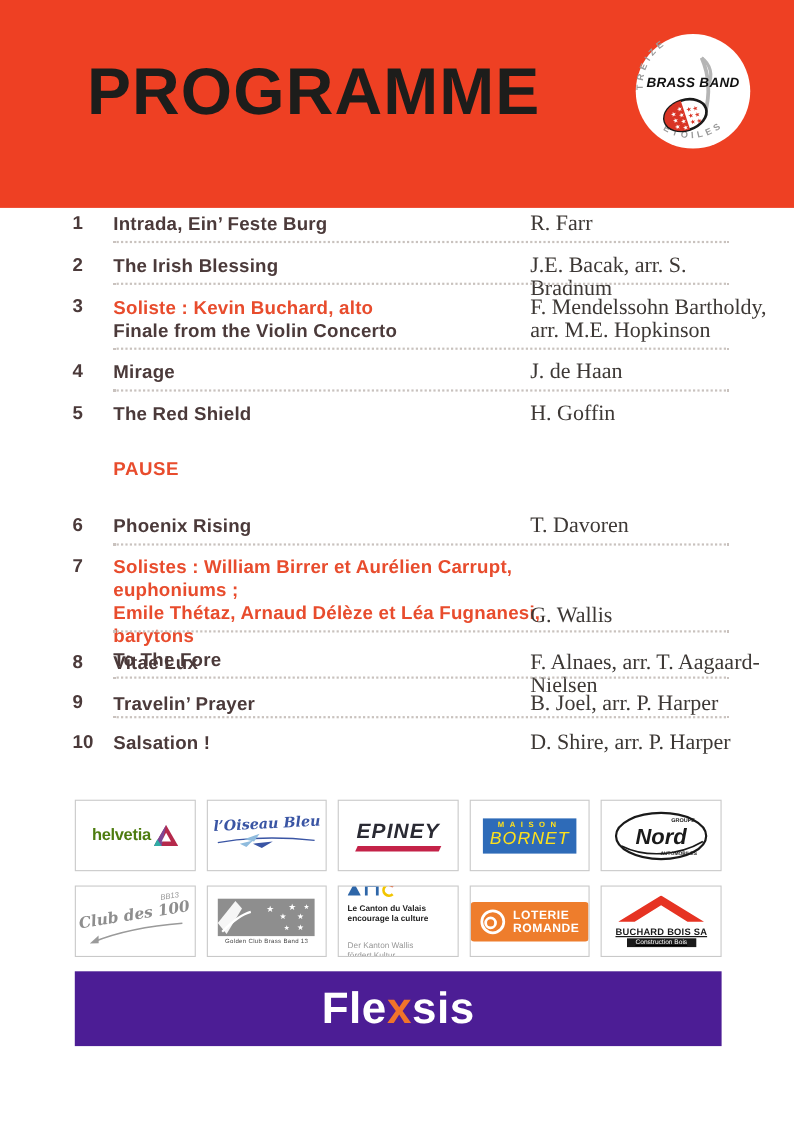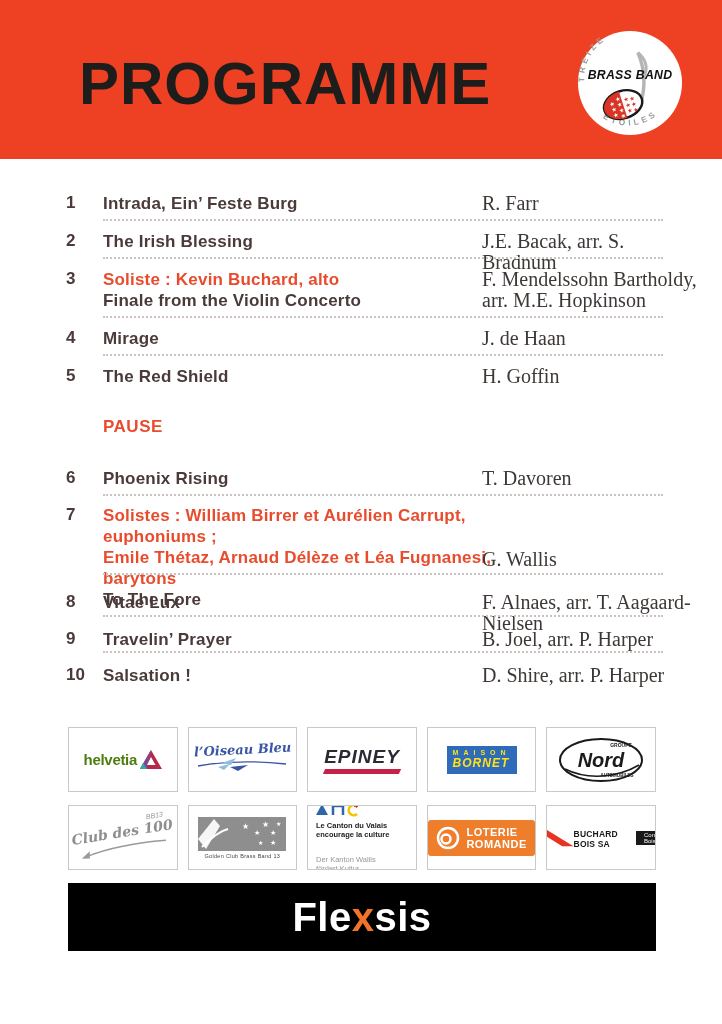--- a/index.html
+++ b/index.html
@@ -1,20 +1,20 @@
 <!DOCTYPE html>
 <html><head>
 <meta charset="utf-8">
 <style>
   html,body{margin:0;padding:0;background:#fff;}
   .page{position:relative;width:722px;height:1024px;background:#fff;overflow:hidden;
         font-family:"Liberation Sans",sans-serif;}
 
   
-  .hdr{position:absolute;left:0;top:0;width:722px;height:159px;background:#EE4023;}
+  .hdr{position:absolute;left:0;top:0;width:722px;height:189px;background:#EE4023;}
   .hdr-title{position:absolute;left:79px;top:54px;margin:0;font-size:60px;font-weight:900;
              letter-spacing:1px;color:#1D1D1B;line-height:1;}
   .bb-logo{position:absolute;left:576px;top:29px;width:108px;height:108px;}
 
   
   .row{position:absolute;left:0;width:722px;}
   .num{position:absolute;left:66px;top:0;font-size:17px;font-weight:700;color:#4B3A3A;}
   .mid{position:absolute;left:103px;top:0;width:345px;font-size:17px;font-weight:700;
        color:#4B3A3A;line-height:21px;letter-spacing:0.2px;}
   .sol{color:#E84C2D;}
@@ -36,44 +36,44 @@
   .ob-wrap{text-align:center;}
   .ob-text{display:block;font-family:"DejaVu Serif",serif;font-style:italic;font-weight:700;
            font-size:13px;color:#3A55A4;transform:rotate(-3deg);}
 
   .ep-wrap{}
   .ep-text{font-size:19px;font-weight:900;font-style:italic;color:#2A2A33;letter-spacing:1px;}
   .ep-bar{height:5px;background:#C42248;transform:skewX(-25deg);margin-top:1px;}
 
   .bn-box{background:#2E6BB8;padding:3px 6px 4px;}
   .bn-top{color:#FFE11A;font-size:7px;font-weight:700;letter-spacing:5px;text-align:center;}
-  .bn-main{color:#FFE11A;font-size:12px;font-weight:700;font-style:italic;letter-spacing:1px;}
+  .bn-main{color:#FFE11A;font-size:16px;font-weight:400;font-style:italic;letter-spacing:1px;}
 
   .c100{transform:rotate(-9deg);text-align:center;}
   .c100-top{font-size:7px;color:#9A9A9A;font-style:italic;text-align:right;margin-right:8px;}
   .c100-main{font-family:"DejaVu Serif",serif;font-style:italic;font-weight:700;
              font-size:14px;color:#8E8E8E;}
 
   .gc-img{width:88px;height:34px;background:#8E8E8E;position:relative;}
   .gc-cap{font-size:5.5px;color:#444;text-align:center;margin-top:2px;letter-spacing:0.3px;}
 
   .cv-inner{width:92px;}
   .cv-l1{font-size:7.5px;font-weight:700;color:#222;line-height:9px;}
   .cv-l2{font-size:7.5px;color:#999;line-height:9px;}
   .cv-gap{margin-top:16px;}
 
   .lr-box{background:#EE7D2C;display:flex;align-items:center;gap:6px;padding:6px 8px;border-radius:3px;}
   .lr-text div{color:#fff;font-weight:900;font-size:11px;line-height:12px;letter-spacing:0.5px;}
 
-  .bu{display:flex;align-items:center;}
+  .bu{display:flex;flex-direction:column;align-items:center;text-decoration:underline;}
   .bu-name{font-size:8.5px;font-weight:800;color:#1A1A1A;margin-top:2px;letter-spacing:0.2px;}
   .bu-sub{background:#1A1A1A;color:#fff;font-size:6px;padding:1px 8px;margin-top:1px;}
 
   
-  .flexbar{position:absolute;left:68px;top:883px;width:588px;height:68px;background:#000000;
+  .flexbar{position:absolute;left:68px;top:883px;width:588px;height:68px;background:#4c1d95;
            display:flex;align-items:center;justify-content:center;}
   .flexsis{font-size:40px;font-weight:800;color:#fff;letter-spacing:0.5px;}
   .fx{color:#F0742A;}
 </style>
 </head>
 <body>
 
 <div class="page">
 
   <header class="hdr">

